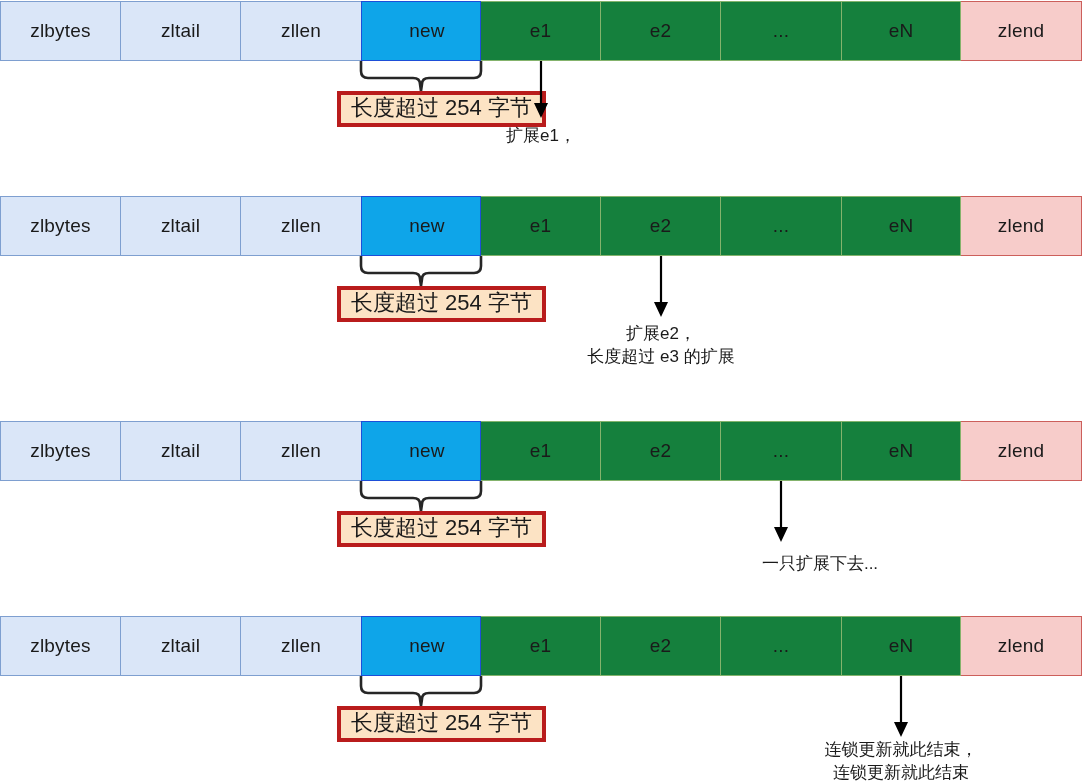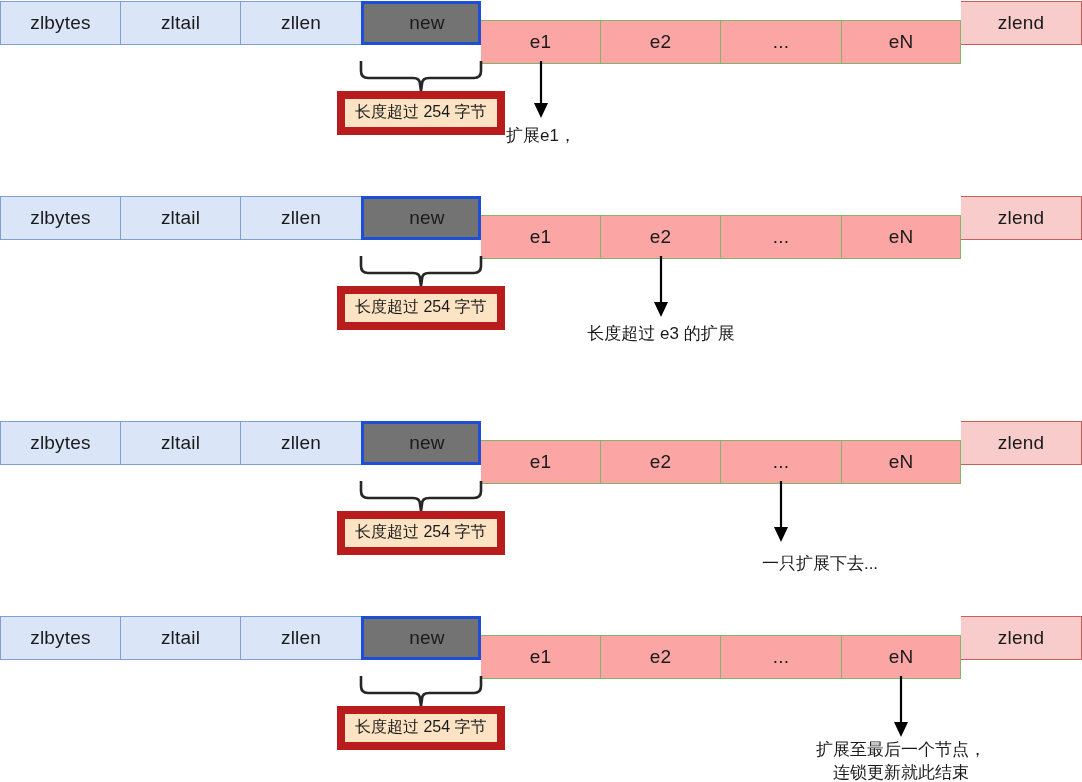--- a/index.html
+++ b/index.html
@@ -25,44 +25,43 @@
   
   .zl-row {
     position: absolute;
     left: 0;
     width: 1082px;
     height: 60px;
     display: flex;
   }
   .zl-cell {
     box-sizing: border-box;
-    height: 44px;
+    height: 60px;
     display: flex;
     align-items: center;
     justify-content: center;
     font-size: 19px;
     color: #1a1a1a;
     letter-spacing: 0.2px;
     white-space: nowrap;
   }
   .zl-cell.header {
     background: #dae6f8;
     border: 1px solid #7e9fd0;
     border-right-width: 0;
   }
   .zl-cell.newnode {
-    background: #737373;
-    border: 3px solid #1d4ed8;
+    background: #0ea5e9;
+    border: 1px solid #1d4ed8;
     padding-left: 12px;
   }
   .zl-cell.entry {
-    background: #fca5a5;
+    background: #15803d;
     border: 1px solid #84b36c;
     border-left-width: 0;
-    margin-top: 19px;
   }
   .zl-cell.entry.first {
     border-left-width: 0;
   }
   .zl-cell.endmark {
     background: #f7ccca;
     border: 1px solid #cc5f5b;
     border-left-width: 0;
   }
 
@@ -72,23 +71,23 @@
     width: 124px;
     height: 30px;
   }
   .brace svg { display: block; }
 
   
   .brace-label {
     position: absolute;
     box-sizing: border-box;
     background: #fce3c4;
-    border: 8px solid #b91c1c;
+    border: 4px solid #b91c1c;
     padding: 2px 10px 4px 10px;
-    font-size: 16px;
+    font-size: 22px;
     color: #1a1a1a;
     white-space: nowrap;
     line-height: 22px;
   }
 
   
   .arrow {
     position: absolute;
     width: 22px;
   }
@@ -199,20 +198,21 @@
   <div class="brace-label" style="left:337px; top:286px;"><span>长度超过 254 字节</span></div>
 
   <div class="arrow" style="left:650px; top:256px;">
     <svg width="22" height="62" viewBox="0 0 22 62">
       <line x1="11" y1="0" x2="11" y2="48" stroke="#000000" stroke-width="2.2"></line>
       <path d="M4,46 L11,61 L18,46 Z" fill="#000000"></path>
     </svg>
   </div>
 
   <div class="arrow-caption" style="left:661px; top:322px;">
+    <span class="line">扩展e2，</span>
     <span class="line">长度超过 e3 的扩展</span>
   </div>
 
   <div class="zl-row" style="top:421px;">
     <div class="zl-cell header" style="width:120px;">
         <span>zlbytes</span>
       </div>
     <div class="zl-cell header" style="width:120px;">
         <span>zltail</span>
       </div>
@@ -298,17 +298,17 @@
   <div class="brace-label" style="left:337px; top:706px;"><span>长度超过 254 字节</span></div>
 
   <div class="arrow" style="left:890px; top:676px;">
     <svg width="22" height="62" viewBox="0 0 22 62">
       <line x1="11" y1="0" x2="11" y2="48" stroke="#000000" stroke-width="2.2"></line>
       <path d="M4,46 L11,61 L18,46 Z" fill="#000000"></path>
     </svg>
   </div>
 
   <div class="arrow-caption" style="left:901px; top:738px;">
-    <span class="line">扩展至最后一个节点，</span>
+    <span class="line">连锁更新就此结束，</span>
     <span class="line">连锁更新就此结束</span>
   </div>
 
 </div>
 
 </body></html>

